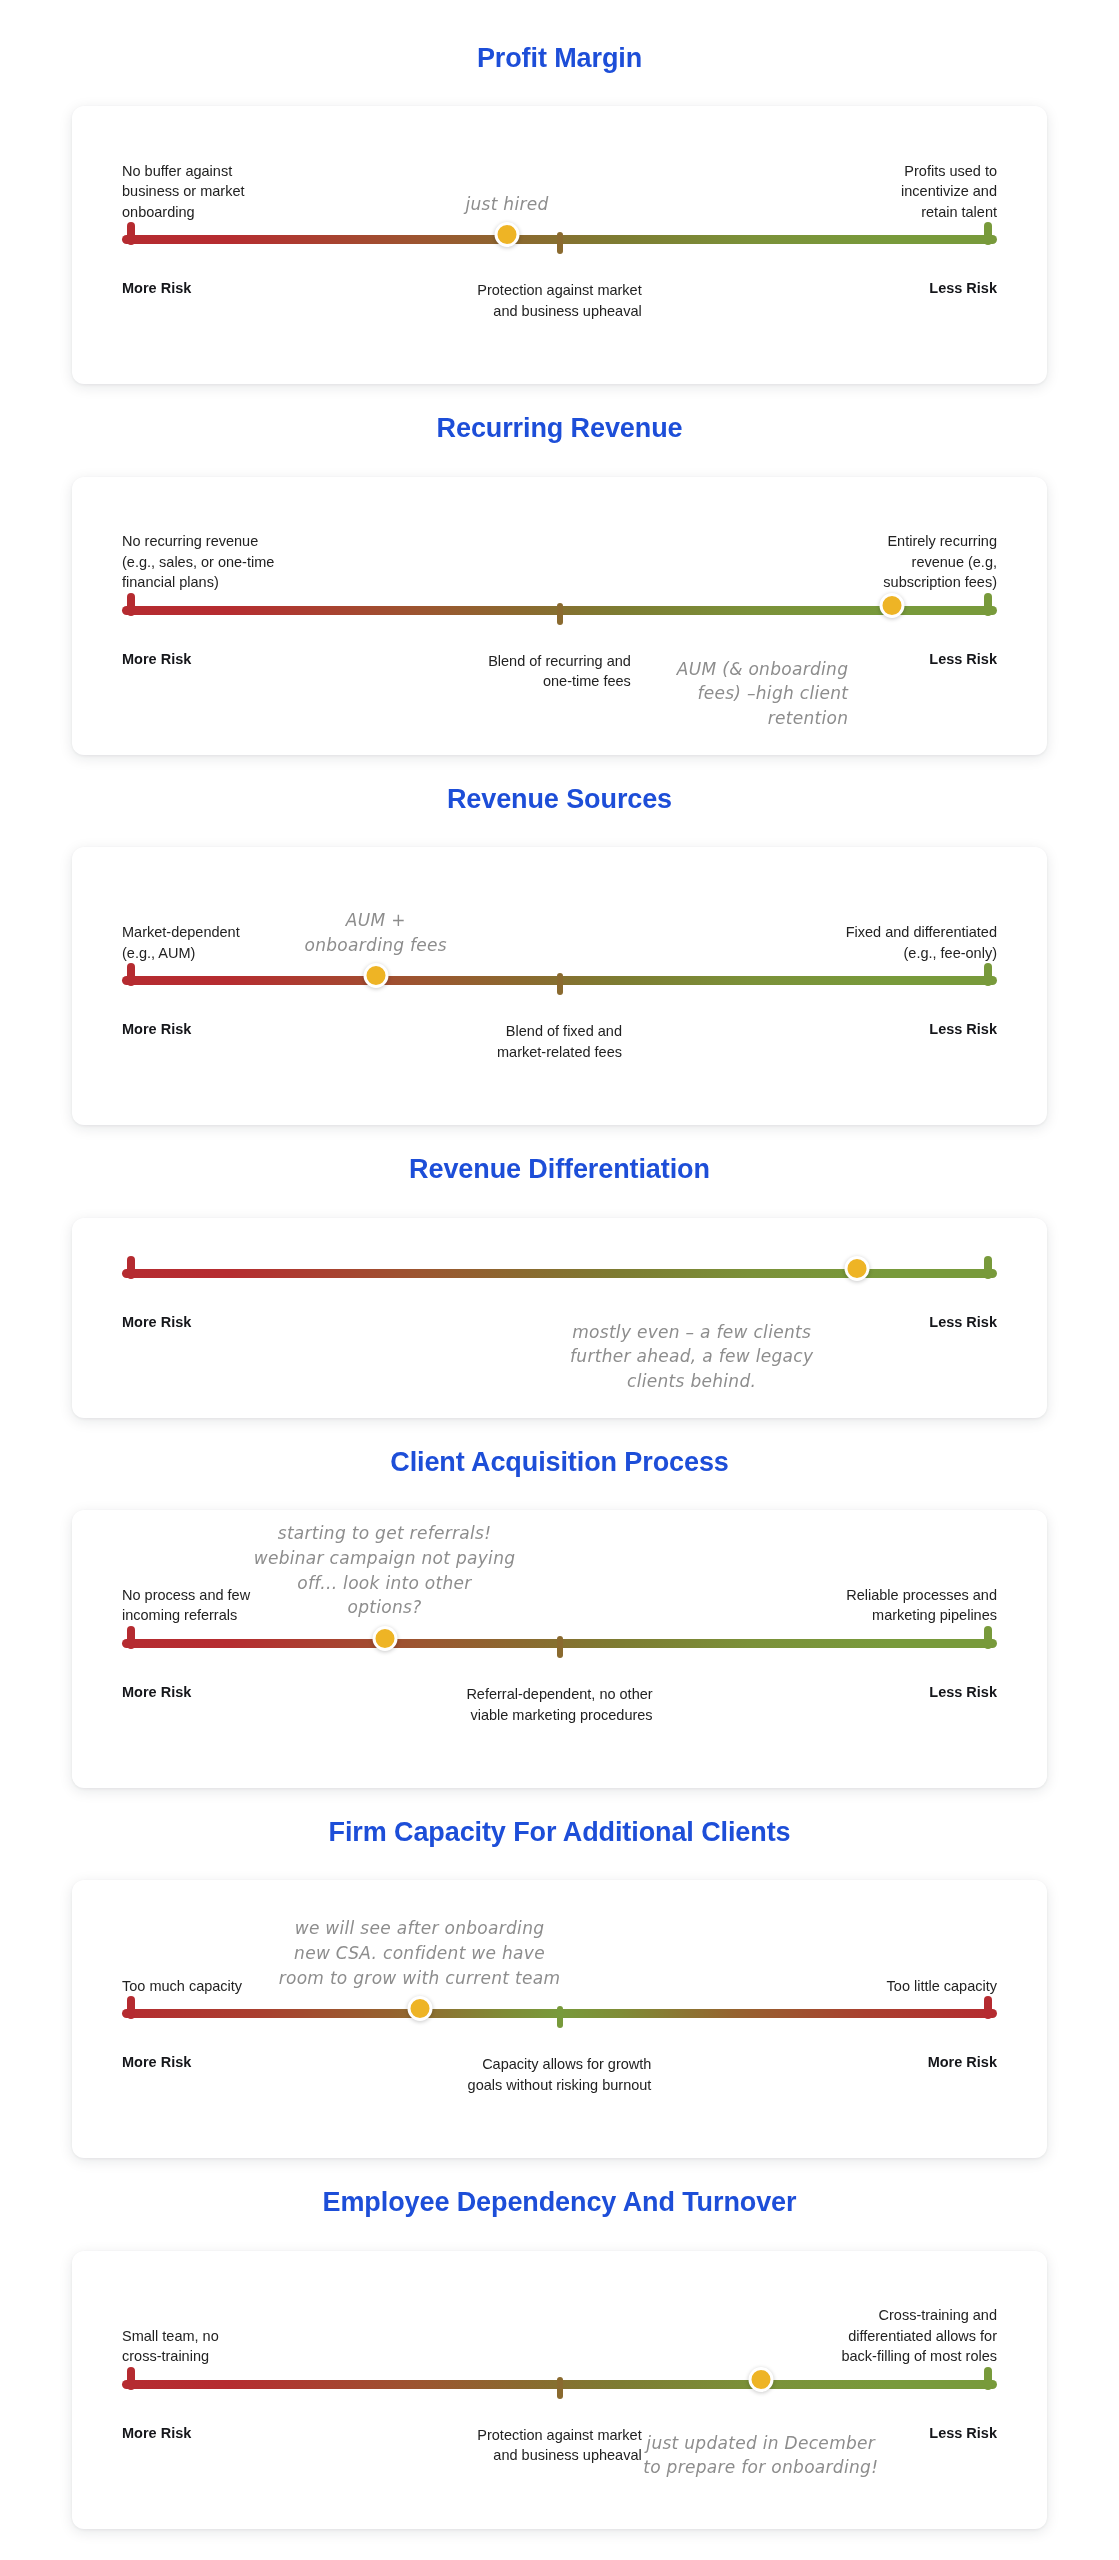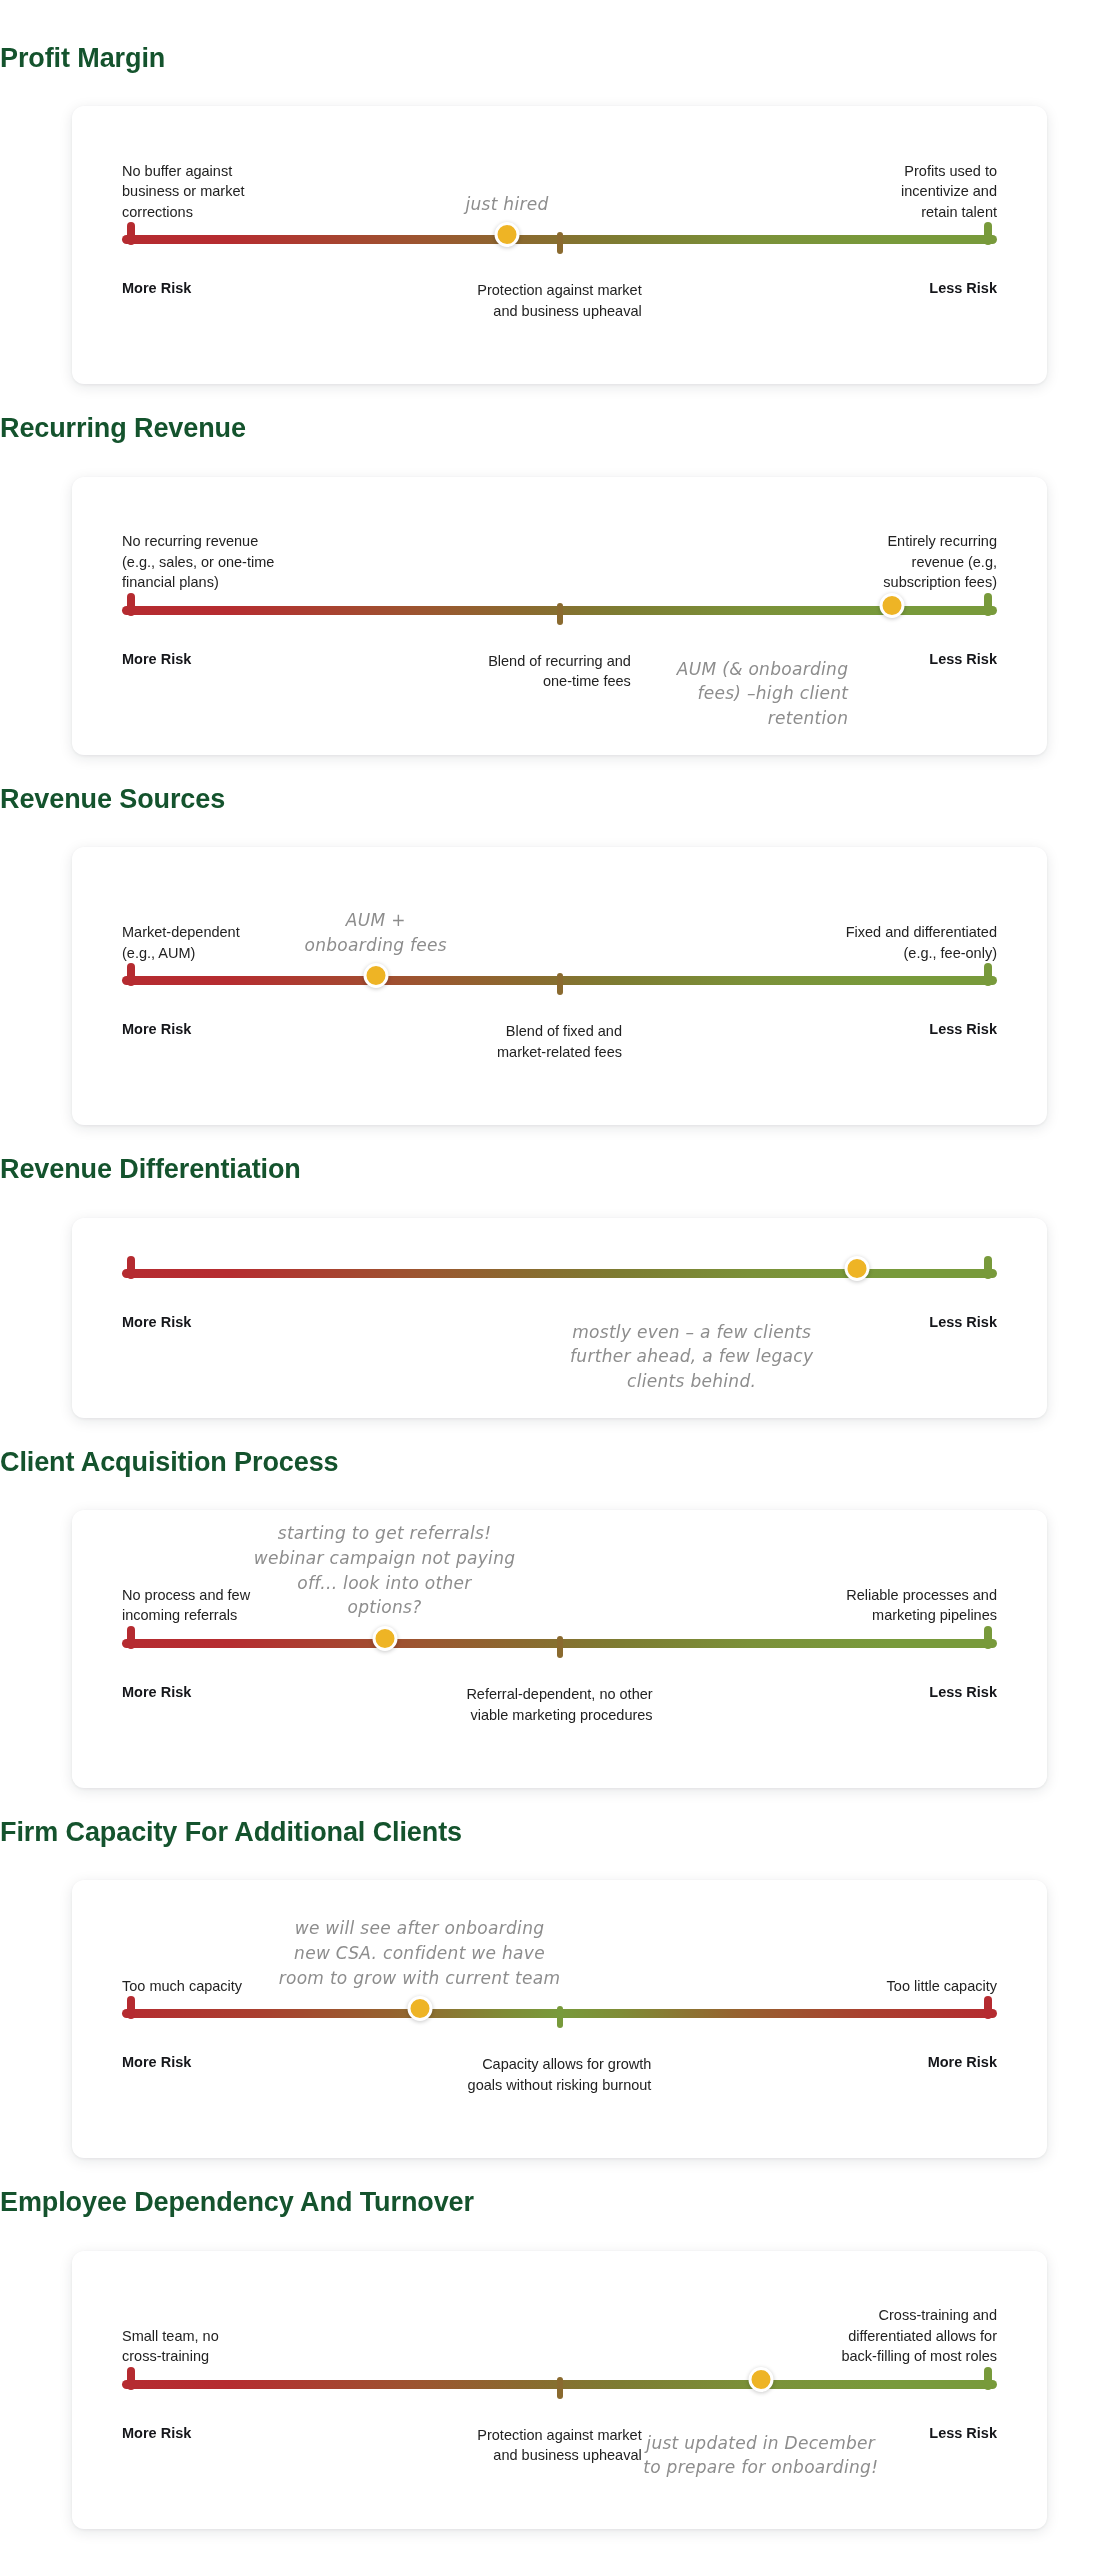--- a/index.html
+++ b/index.html
@@ -25,24 +25,25 @@
   }
 
   
   .section {
     width: 1119px;
     padding: 0 0 0 0;
     margin-bottom: 28px;
   }
 
   .section-title {
+    text-align: center;
     font-size: 27px;
     font-weight: bold;
     letter-spacing: -0.1px;
-    color: #14532d;
+    color: #1d4ed8;
     margin-bottom: 32px;
     line-height: 1.2;
   }
 
   .card {
     position: relative;
     margin: 0 72px;
     background: #ffffff;
     border-radius: 12px;
     box-shadow: 0 3px 14px rgba(20,25,40,0.10), 0 1px 3px rgba(20,25,40,0.06);
@@ -189,21 +190,21 @@
 <body>
 
 <div class="page">
   <div id="sections-root">
       <div class="section">
         <div class="section-title">Profit Margin</div>
         <div class="card">
           <div class="ends-row">
             <div class="end-label left">No buffer against
 business or market
-corrections</div>
+onboarding</div>
             <div class="end-label right">Profits used to
 incentivize and
 retain talent</div>
             <div class="note c" style="left:44%;bottom:6px;">just hired</div>
           </div>
           <div class="slider-wrap">
             <div class="track risk-to-safe"></div>
             <div class="cap left"></div>
             <div class="cap right"></div>
             <div class="midtick" style="left:50%;background:#8a6a2f;"></div>

